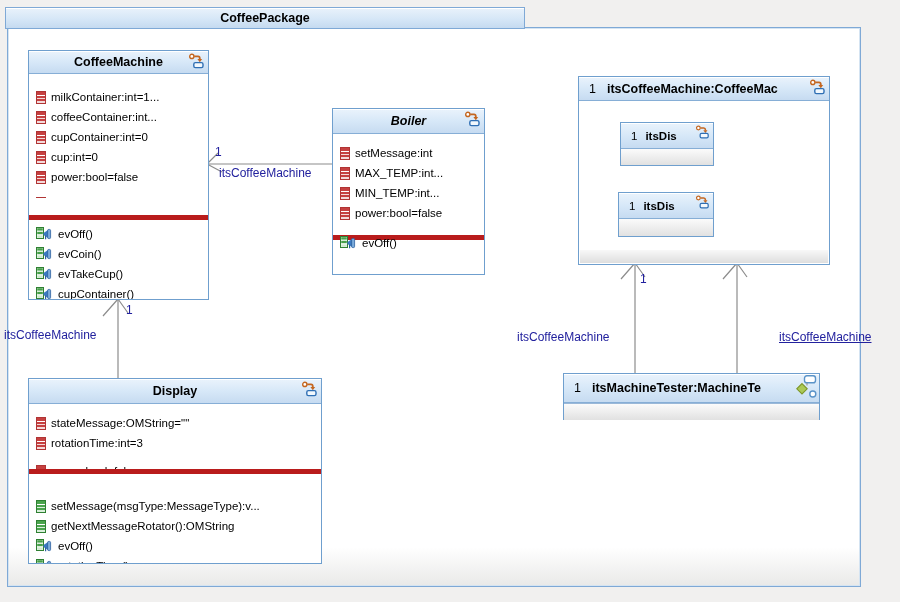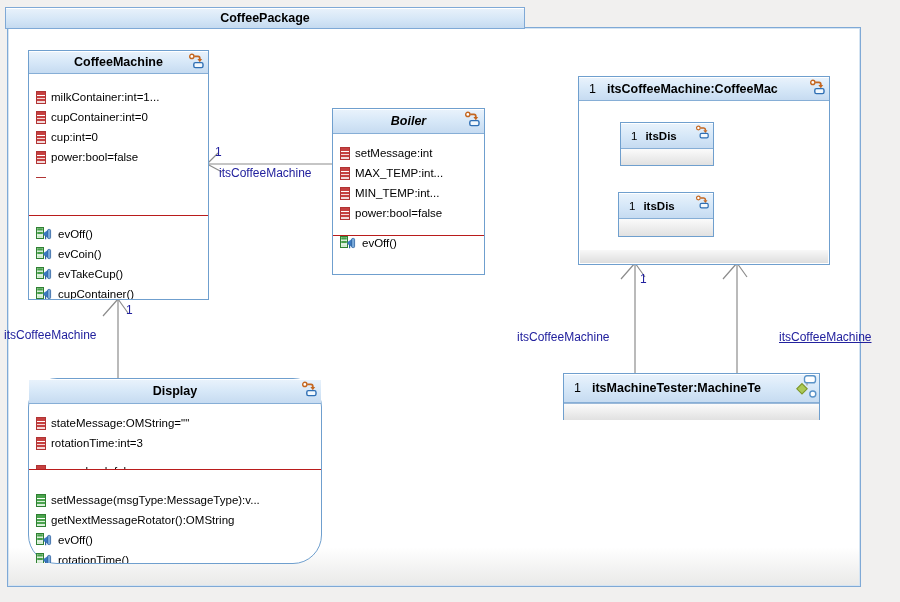--- a/index.html
+++ b/index.html
@@ -36,21 +36,21 @@
     position:relative;display:flex;align-items:center;justify-content:center;
     background:linear-gradient(180deg,#eaf3fc 0%,#d7e8f8 50%,#c6dbf1 100%);
     border-bottom:1px solid #86aed6;
     font-weight:bold;font-size:12.5px;white-space:nowrap;overflow:hidden;
     box-shadow:inset 0 1px 0 #fff;
   }
   .title .ticon{position:absolute;right:3px;top:2px;}
   .obj-title{justify-content:flex-start;padding-left:10px;}
   .obj-title .mult{font-weight:normal;margin-right:11px;}
   .comp{position:absolute;left:0;right:0;overflow:hidden;}
-  .comp.sep{border-bottom:1px solid #b91c1c;}
+  .comp.sep{border-bottom:5px solid #b91c1c;}
   .row{display:flex;align-items:center;height:20px;padding-left:7px;gap:5px;
        font-size:11.5px;white-space:nowrap;overflow:hidden;}
   .clip{overflow:hidden;position:relative;}
   .grad-strip{
     background:linear-gradient(180deg,#fbfbfb 0%,#e1e1e1 100%);
   }
   .foot{position:absolute;left:1px;right:1px;bottom:1px;height:13px;
     background:linear-gradient(180deg,#f8f8f8 0%,#dedede 100%);}
 
   
@@ -88,20 +88,24 @@
         </svg>
     </span>
   </div>
   <div class="comp sep" style="top:22px;height:128px;padding-top:14px;box-sizing:content-box;">
     <div class="row">
         <span class="ic ic-attr"></span>
         <span>milkContainer:int=1...</span>
       </div>
     <div class="row">
         <span class="ic ic-attr"></span>
+        <span>coffeeContainer:int...</span>
+      </div>
+    <div class="row">
+        <span class="ic ic-attr"></span>
         <span>cupContainer:int=0</span>
       </div>
     <div class="row">
         <span class="ic ic-attr"></span>
         <span>cup:int=0</span>
       </div>
     <div class="row">
         <span class="ic ic-attr"></span>
         <span>power:bool=false</span>
       </div>
@@ -202,21 +206,21 @@
             <rect x="1.2" y="9.4" width="5.6" height="2.4" fill="#cde9cd"></rect>
             <polygon points="7.5,7 12,4 12,12 7.5,9" fill="#3b79c2"></polygon>
             <rect x="11.6" y="3.4" width="3" height="9.2" rx="1.2" fill="#7babdb" stroke="#2c5f9e" stroke-width="0.8"></rect>
             <line x1="9.6" y1="9.6" x2="9.6" y2="13.2" stroke="#2c5f9e" stroke-width="1.2"></line>
           </svg></span>
         <span>evOff()</span>
       </div>
   </div>
 </div>
 
-<div class="box" style="left:28px;top:378px;width:292px;height:184px;border-radius:29px;">
+<div class="box" style="left:28px;top:378px;width:292px;height:184px;">
   <div class="title" style="height:24px;">
     <span>Display</span>
     <span class="ticon">
       <svg width="17" height="16" viewBox="0 0 17 16">
           <circle cx="3.8" cy="3.4" r="2.1" fill="#fff" stroke="#c4661f" stroke-width="1.4"></circle>
           <path d="M6.2,3.4 H10 Q11.8,3.4 11.8,5.4 V6.2" fill="none" stroke="#c4661f" stroke-width="1.8"></path>
           <path d="M9.4,6 h4.8 l-2.4,3.2 z" fill="#c4661f"></path>
           <rect x="5.8" y="9.6" width="9.2" height="5" rx="1.6" fill="#f2f8fd" stroke="#2f6fb4" stroke-width="1.4"></rect>
         </svg>
     </span>
@@ -230,21 +234,21 @@
         <span class="ic ic-attr"></span>
         <span>rotationTime:int=3</span>
       </div>
     <div class="clip" style="height:16px;">
       <div class="row" style="padding-top:8px;">
           <span class="ic ic-attr"></span>
           <span>power:bool=false</span>
         </div>
     </div>
   </div>
-  <div class="comp" style="top:90px;bottom:0;padding-top:21px;">
+  <div class="comp" style="top:90px;bottom:0;padding-top:27px;">
     <div class="row">
         <span class="ic ic-op"></span>
         <span>setMessage(msgType:MessageType):v...</span>
       </div>
     <div class="row">
         <span class="ic ic-op"></span>
         <span>getNextMessageRotator():OMString</span>
       </div>
     <div class="row">
         <span class="ic"><svg width="17" height="14" viewBox="0 0 17 14">

